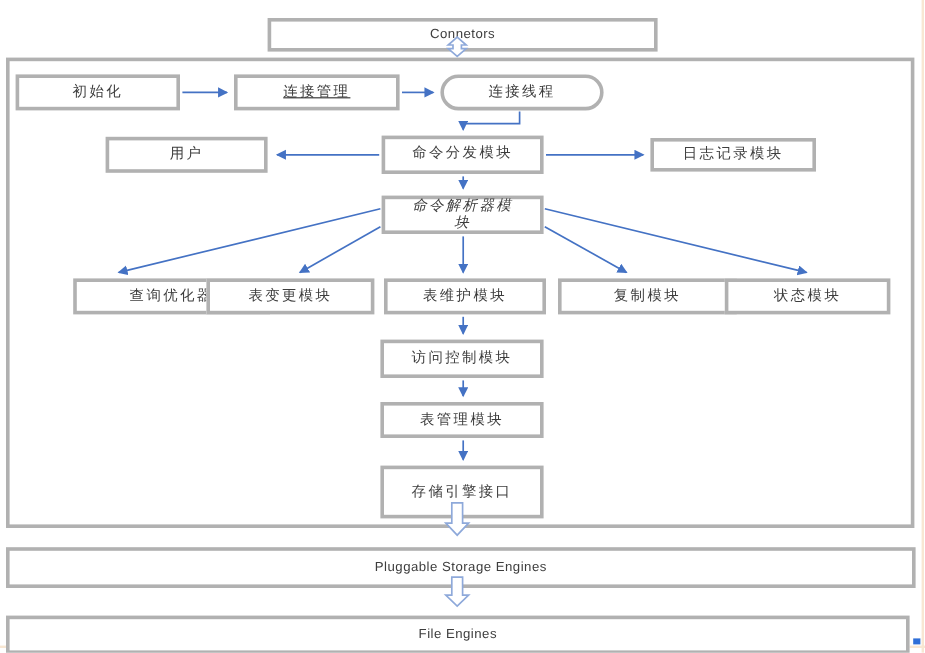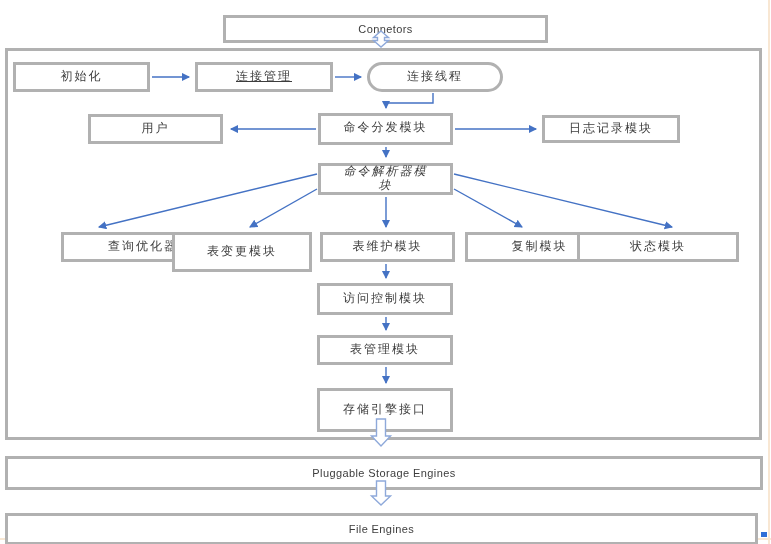--- a/index.html
+++ b/index.html
@@ -38,24 +38,24 @@
 <div class="box" style="left:367px;top:62px;width:136px;height:30px;border-radius:15px;">连接线程</div>
 
 <div class="box" style="left:88px;top:114px;width:135px;height:30px;">用户</div>
 <div class="box" style="left:318px;top:113px;width:135px;height:32px;font-family:Liberation Mono, monospace;">命令分发模块</div>
 <div class="box" style="left:542px;top:115px;width:138px;height:28px;">日志记录模块</div>
 
 <div class="box" style="left:318px;top:163px;width:135px;height:32px;font-style:italic;">命令解析器模
 块</div>
 
 <div class="box" style="left:23px;top:232px;width:164px;height:30px;margin-left:38px;">查询优化器</div>
-<div class="box" style="left:172px;top:232px;width:140px;height:40px;">表变更模块</div>
+<div class="box" style="left:172px;top:232px;width:140px;height:30px;">表变更模块</div>
 <div class="box" style="left:320px;top:232px;width:135px;height:30px;">表维护模块</div>
 <div class="box" style="left:465px;top:232px;width:149px;height:30px;">复制模块</div>
-<div class="box" style="left:577px;top:232px;width:162px;height:30px;">状态模块</div>
+<div class="box" style="left:604px;top:232px;width:138px;height:30px;">状态模块</div>
 
 <div class="box" style="left:317px;top:283px;width:136px;height:32px;">访问控制模块</div>
 <div class="box" style="left:317px;top:335px;width:136px;height:30px;">表管理模块</div>
 <div class="box" style="left:317px;top:388px;width:136px;height:44px;">存储引擎接口</div>
 
 <div class="box en" style="left:5px;top:446px;width:758px;height:34px;">Pluggable Storage Engines</div>
 <div class="box en" style="left:5px;top:503px;width:753px;height:32px;">File Engines</div>
 
 <svg class="overlay" width="771" height="544" viewBox="0 0 771 544">
   <defs>

